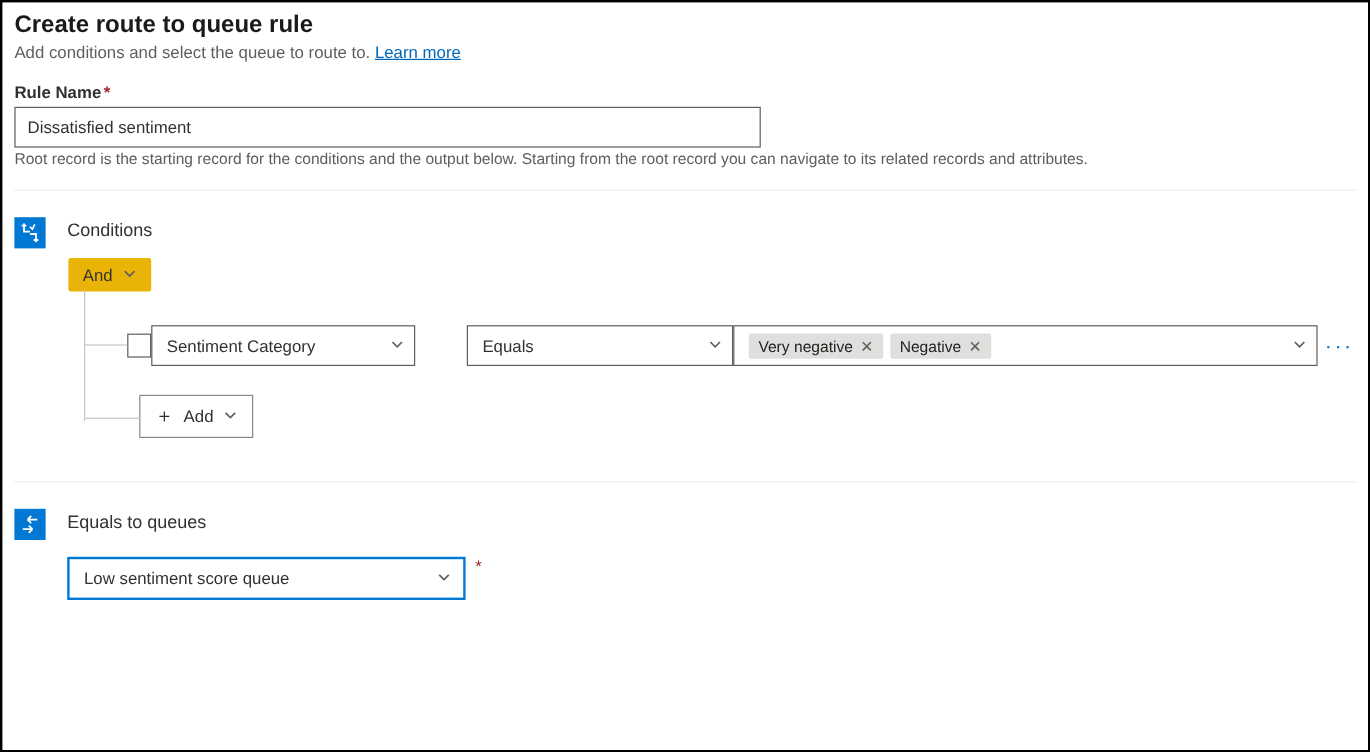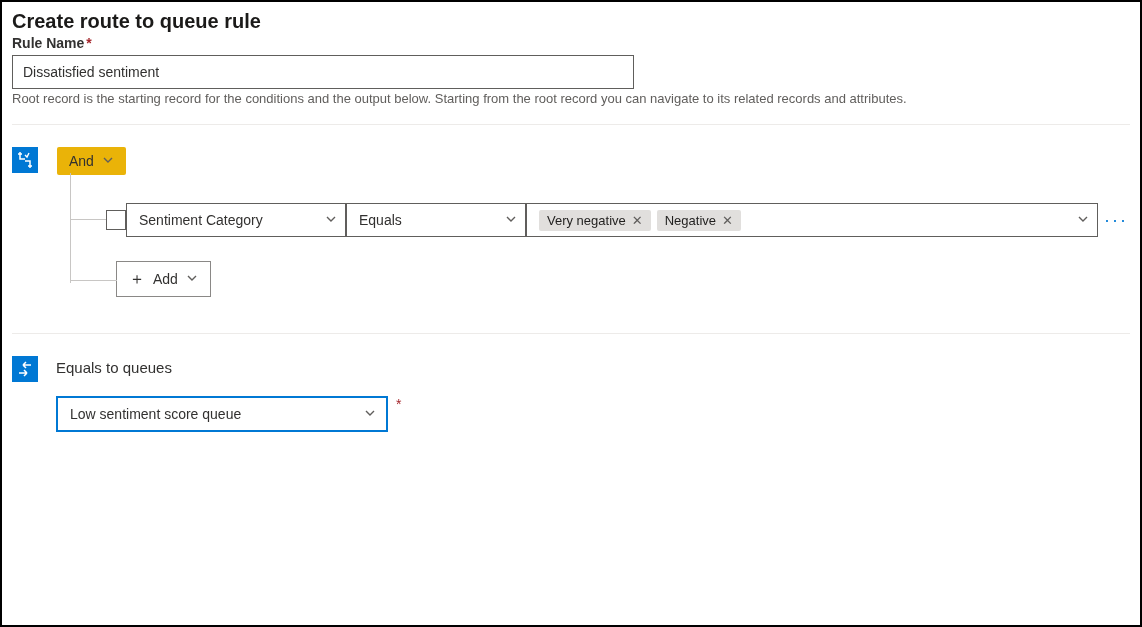--- a/index.html
+++ b/index.html
@@ -146,21 +146,21 @@
     border: 1px solid #605e5c;
     background: #fff;
     display: flex;
     align-items: center;
     justify-content: space-between;
     padding: 0 8px 0 12px;
     font-size: 14px;
     cursor: pointer;
   }
   .dd-field { width: 220px; }
-  .dd-op { width: 180px; }
+  .dd-op { width: 222px; margin-left: 43px; }
   .dd-vals {
     flex: 1;
     min-width: 440px;
     gap: 6px;
     justify-content: flex-start;
   }
   .dd-vals .chev { margin-left: auto; }
   .tag {
     display: inline-flex;
     align-items: center;
@@ -218,39 +218,43 @@
     margin-top: 6px;
   }
   .queue-row { display: flex; align-items: flex-start; gap: 6px; }
 </style>
 </head>
 <body>
 
 <div class="frame">
 
   <h1 class="title">Create route to queue rule</h1>
+  <p class="subtitle">
+    <span>Add conditions and select the queue to route to. </span><a class="link">Learn more</a>
+  </p>
 
   <div class="field-label">
     <span>Rule Name</span><span class="req">*</span>
   </div>
   <input class="text-input" type="text" value="Dissatisfied sentiment" style="">
 
   <div class="root-desc">Root record is the starting record for the conditions and the output below. Starting from the root record you can navigate to its related records and attributes.</div>
 
   <hr class="divider">
 
   
   <div class="section">
     <div class="section-icon">
       <svg viewBox="0 0 16 16">
           <path d="M3 2 L3 7 L8 7 M13 14 L13 9 L8 9 M5 2 L1 2 M11 14 L15 14 M3 2 L3 0 M13 14 L13 16" stroke="#fff" stroke-width="1.5" fill="none"></path>
           <path d="M2 5 L4 7 L6 3" stroke="#fff" stroke-width="1.4" fill="none" transform="translate(6,-2)"></path>
         </svg>
     </div>
     <div class="section-body">
+      <div class="section-title">Conditions</div>
 
       <div class="cond-area">
         <div class="tree-line-v"></div>
 
         <div class="and-pill">
           <span>And</span>
           <span class="chevron chev">
             <svg viewBox="0 0 12 12">
                 <path d="M2 4 L6 8 L10 4" fill="none" stroke="#605e5c" stroke-width="1.4"></path>
               </svg>

